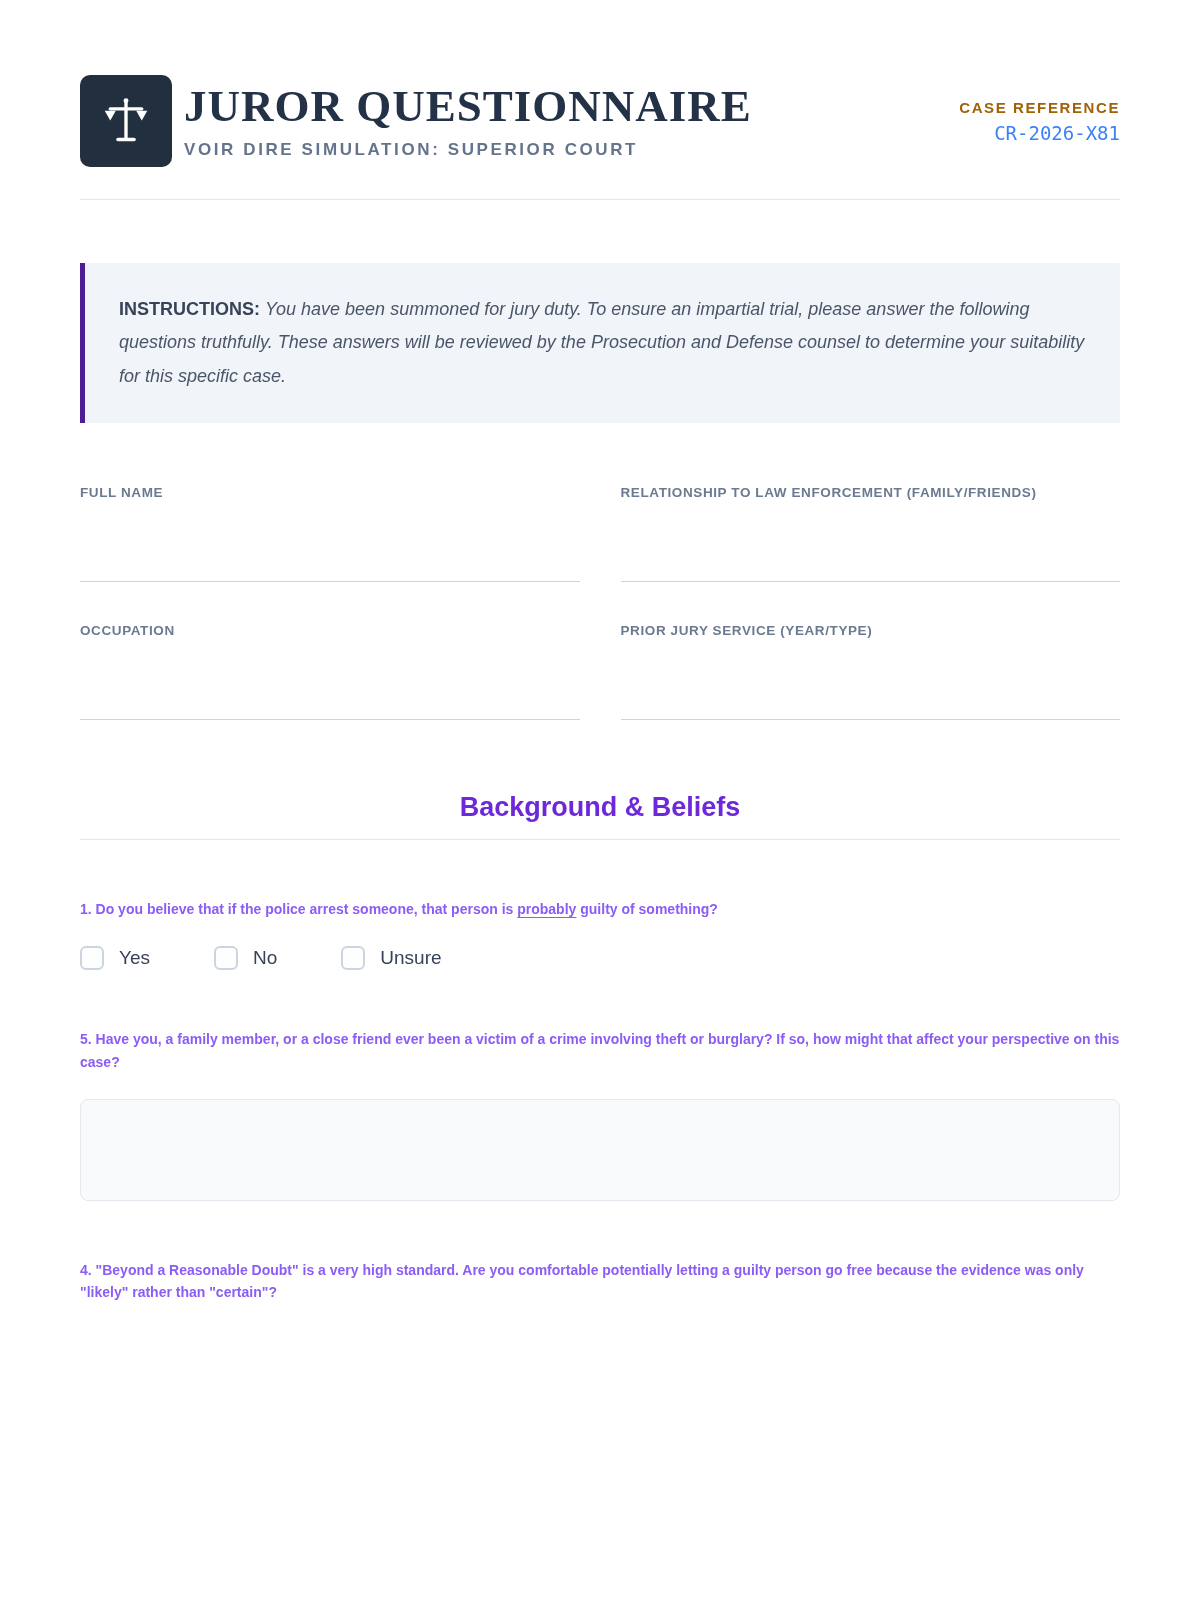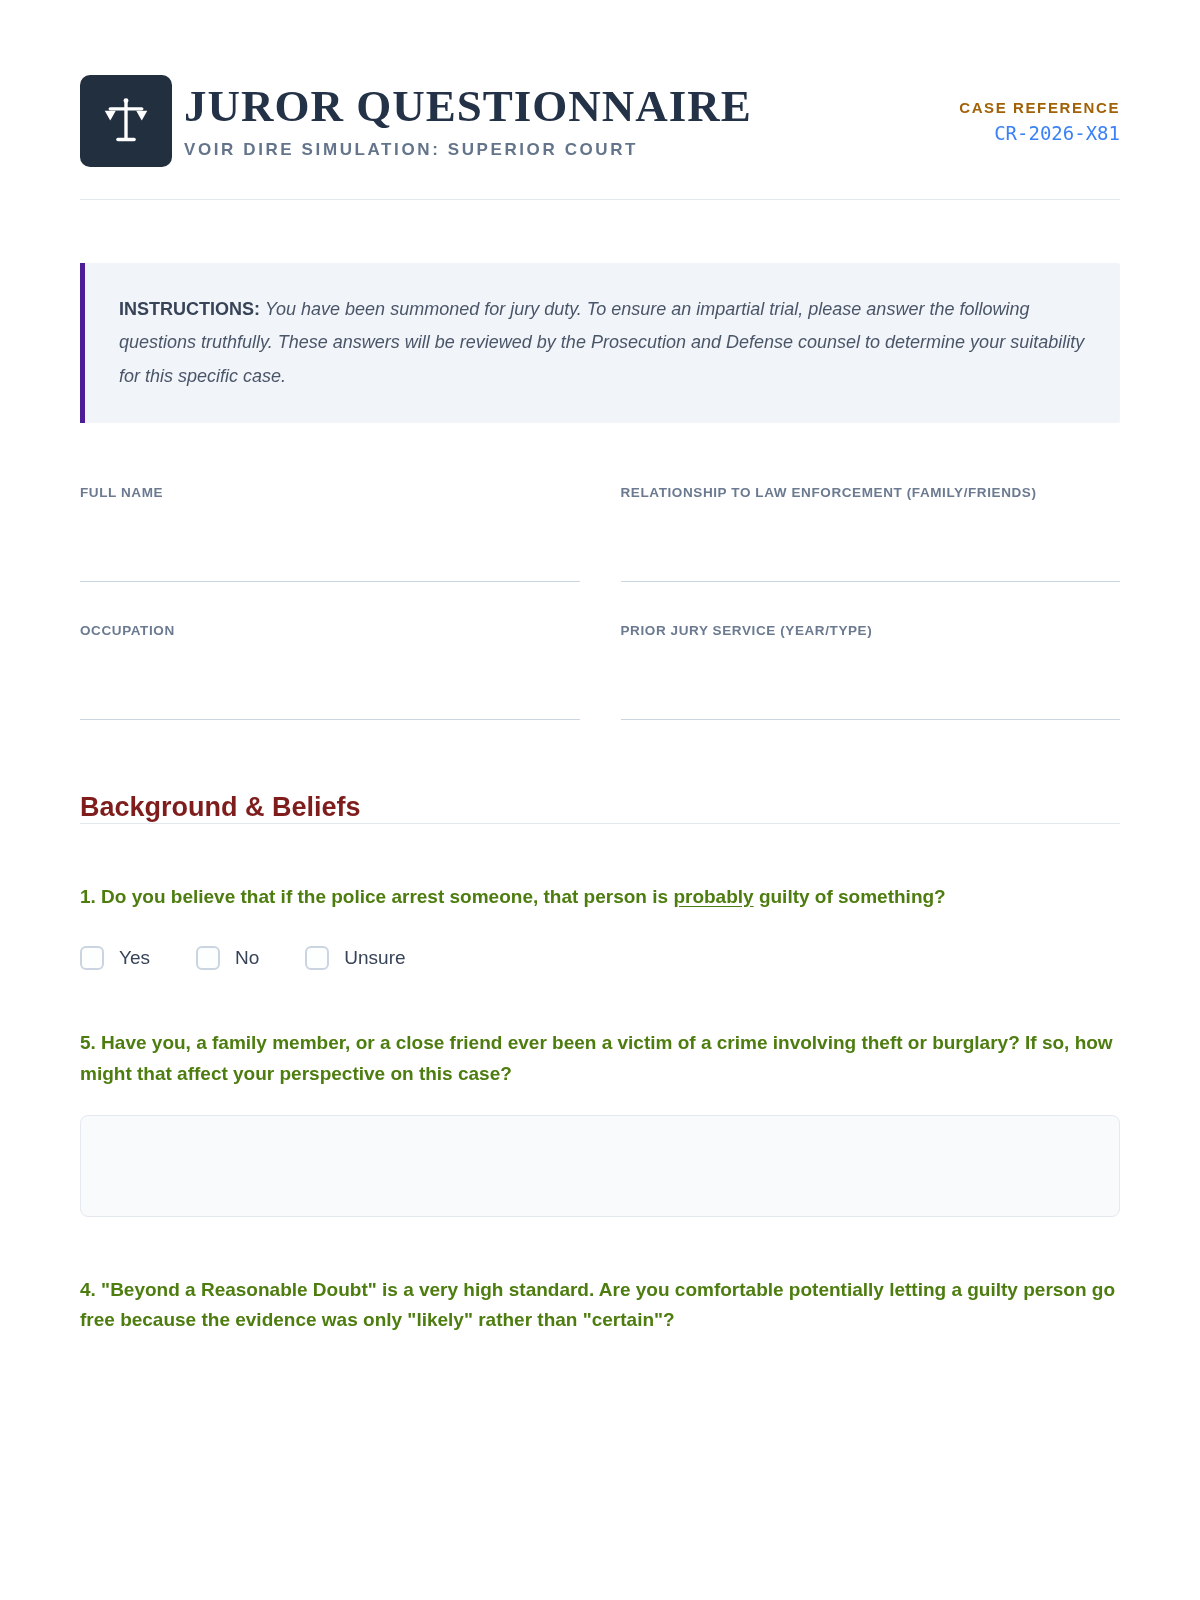--- a/index.html
+++ b/index.html
@@ -100,40 +100,42 @@
     color: #243247;
     padding: 4px 0;
     outline: none;
   }
 
   
   .section-title {
     margin-top: 72px;
     font-size: 27px;
     font-weight: 700;
-    color: #7f1d1d;
+    color: #6d28d9;
+    padding-bottom: 16px;
     border-bottom: 1px solid #e2e8f0;
+    text-align: center;
   }
 
   
   .question { margin-top: 58px; }
   .q-text {
-    font-size: 19px;
+    font-size: 14px;
     font-weight: 700;
     line-height: 1.6;
-    color: #4d7c0f;
+    color: #8b5cf6;
   }
   .q-text .u { text-decoration: underline; text-underline-offset: 3px; }
   .q-text .i { font-style: italic; }
 
   .options {
-    margin-top: 34px;
+    margin-top: 26px;
     display: flex;
     align-items: center;
-    gap: 46px;
+    gap: 64px;
   }
   .option {
     display: flex;
     align-items: center;
     gap: 15px;
     cursor: pointer;
   }
   .checkbox {
     width: 24px; height: 24px;
     border: 2px solid #cbd5e1;

